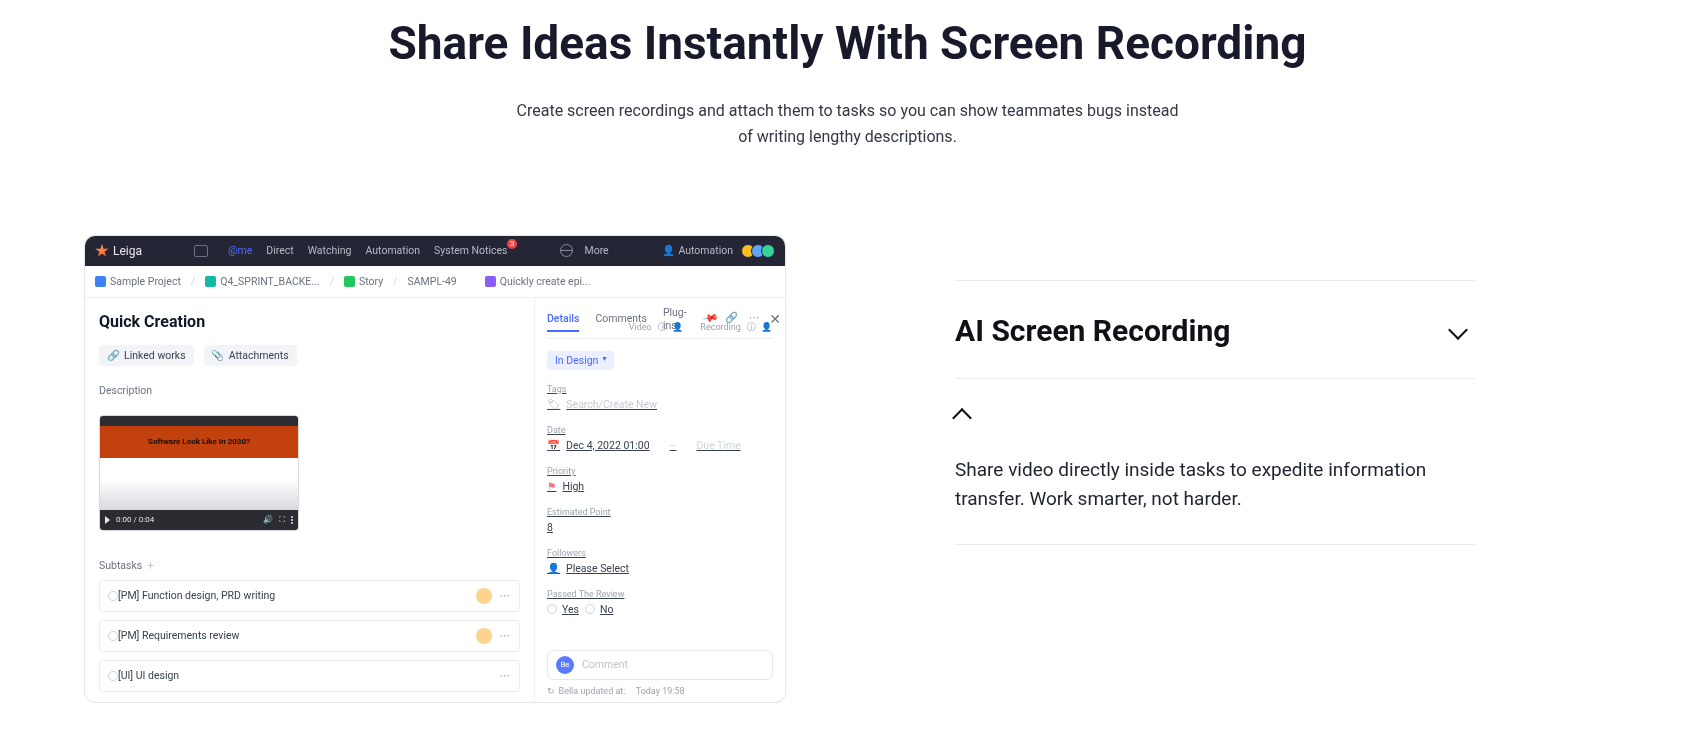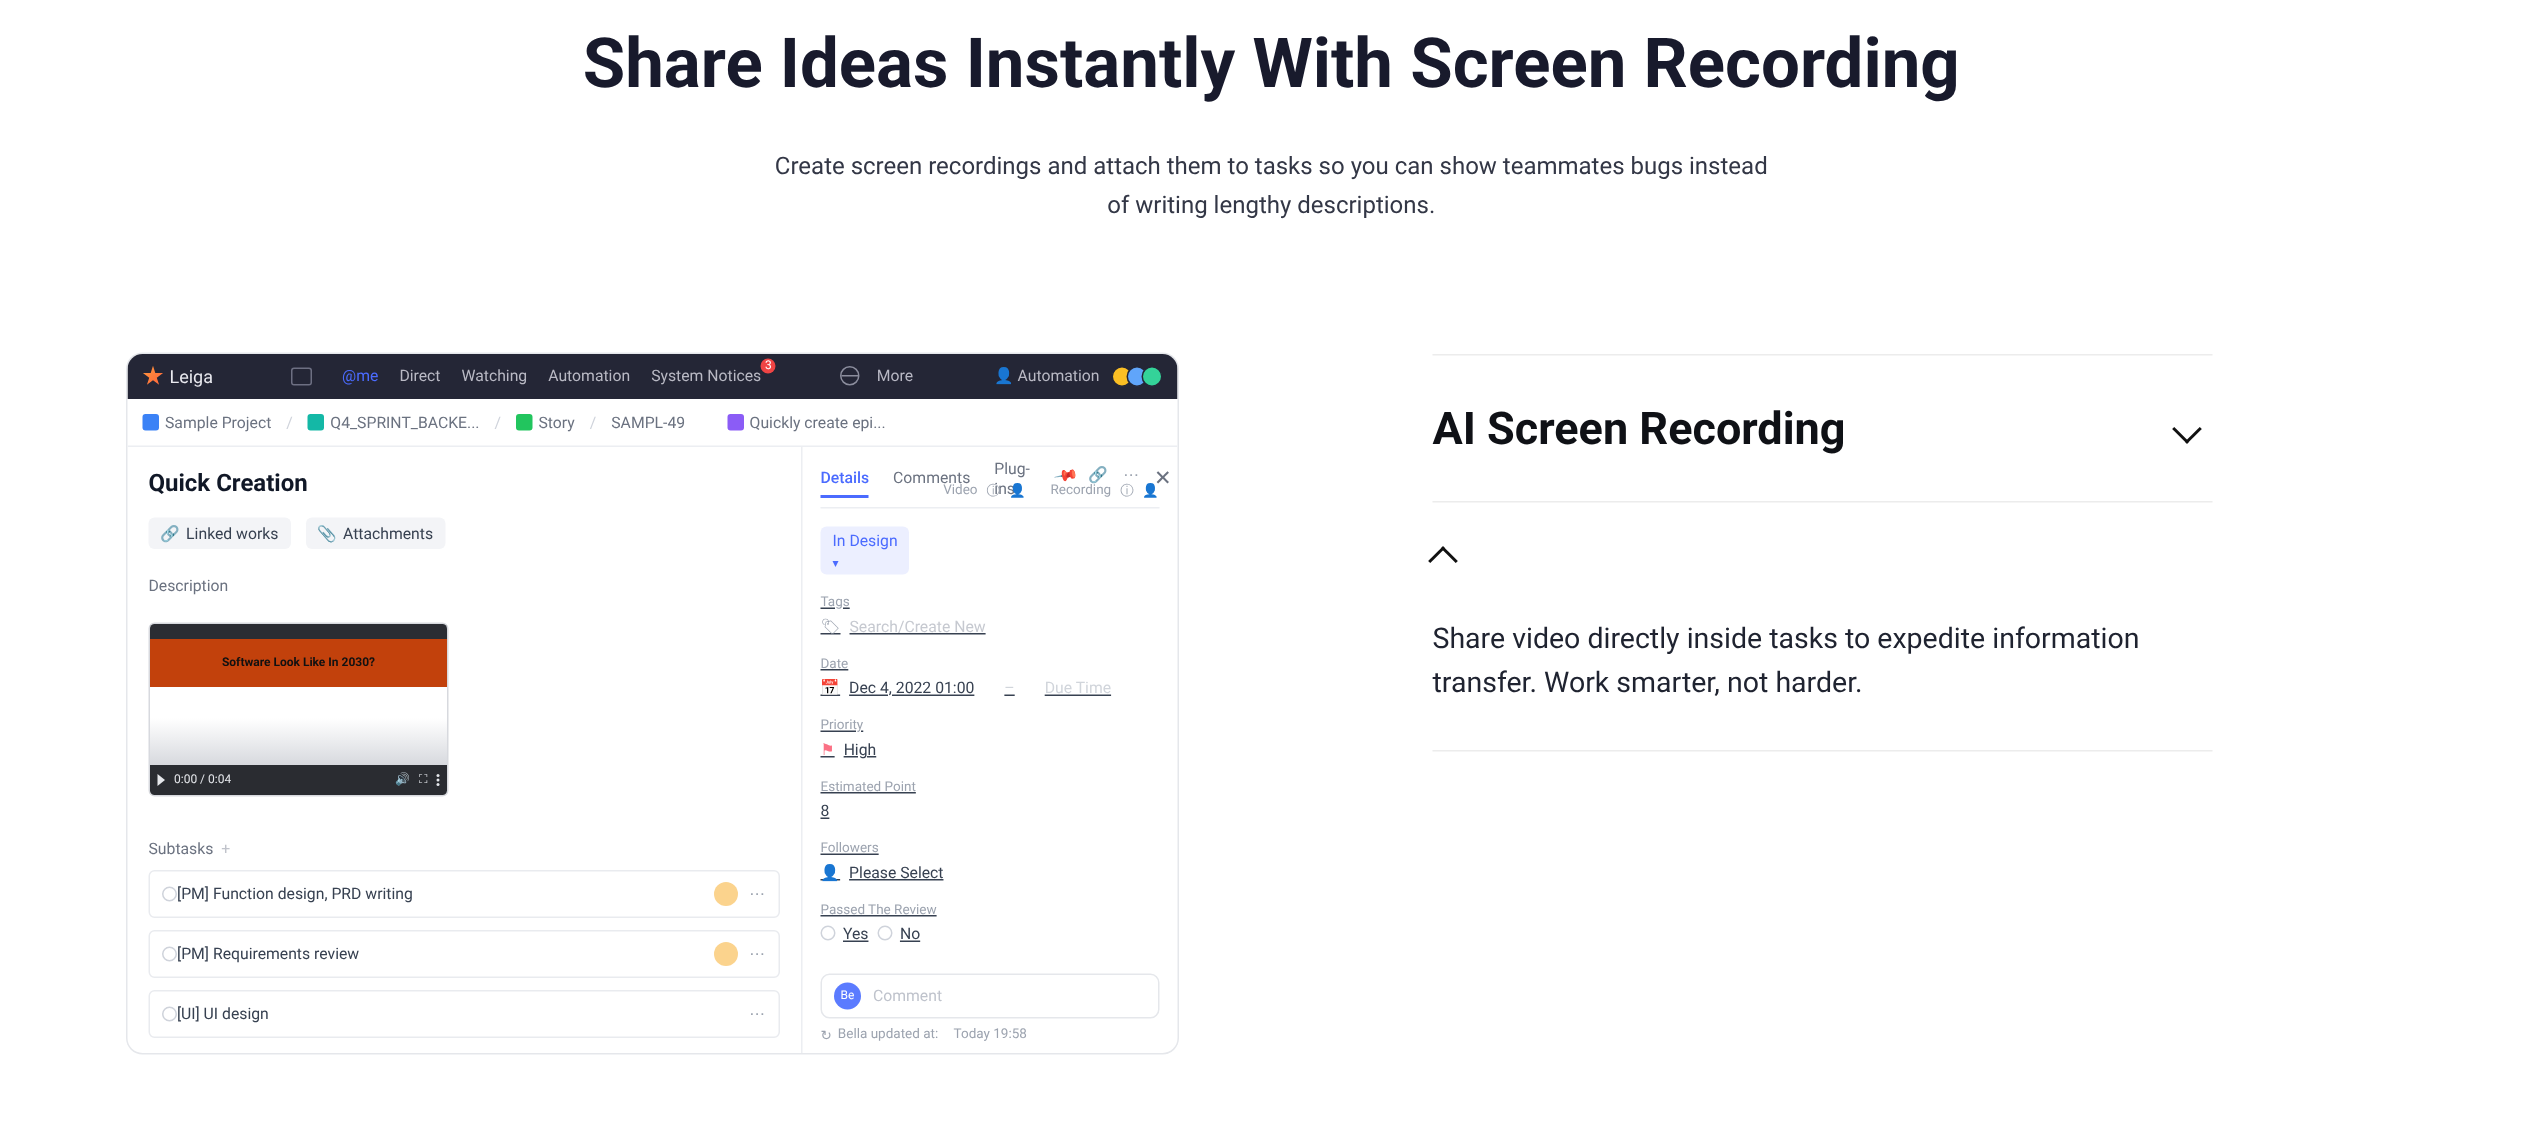--- a/index.html
+++ b/index.html
@@ -134,21 +134,21 @@
   .face { width:16px;height:16px;border-radius:50%;background:#fbd38d; margin-left:auto; }
   .dots3 { color:#9ca3af; margin-left:8px; letter-spacing:1px; cursor:pointer; }
 
   
   .tabs { display:flex; gap:16px; align-items:center; border-bottom:1px solid #eceef2; padding-bottom:6px; }
   .tabs .tab { color:#6b7280; cursor:pointer; }
   .tabs .tab.active { color:#4b6bff; border-bottom:2px solid #4b6bff; padding-bottom:5px; margin-bottom:-7px; font-weight:500; }
   .tab-actions { margin-left:auto; display:flex; gap:10px; color:#9ca3af; }
   .pin{ transform:rotate(35deg); }
   .close-x { font-size:14px; color:#6b7280; cursor:pointer; }
-  .status-chip { background:#ecefff; color:#4b6bff; border-radius:4px; padding:3px 8px; display:inline-flex; align-items:flex-start; gap:4px; margin-top:12px; cursor:pointer;flex-direction:column;}
+  .status-chip { background:#ecefff; color:#4b6bff; border-radius:4px; padding:3px 8px; display:inline-flex; align-items:flex-start; gap:4px; margin-top:12px; cursor:pointer;}
   .owner-row { float:right; margin-top:-18px; color:#9ca3af; display:flex; gap:6px; align-items:center; font-size:9px;}
   .field { margin-top: 14px; text-decoration: underline; }
   .field .lbl { color:#9ca3af; font-size:9px; margin-bottom:4px; }
   .field .val { color:#374151; display:flex; align-items:center; gap:6px; }
   .tag-ic{color:#9ca3af;}
   .due { color:#d1d5db; margin-left:14px; }
   .flag { color:#fb7185; }
   .personpick { color:#9ca3af; }
   .radio-row { display:flex; gap:18px; }
   .radio-row label { display:flex; gap:5px; align-items:center; }
@@ -156,21 +156,21 @@
     margin-top:auto;
     display:flex; gap:8px; align-items:center;
     border:1px solid #e5e7eb; border-radius:6px; padding:5px 8px;
   }
   .me-bubble { width:18px;height:18px;border-radius:50%;background:#5b7bff;color:#fff;display:flex;align-items:center;justify-content:center;font-size:8px; }
   .updated-row { color:#9ca3af; font-size:9px; margin-top:6px; display:flex; gap:4px; align-items:center;}
 
   
 
   
-  .right-col { margin-left: 170px; width: 520px; }
+  .right-col { margin-left: 170px; width: 520px; margin-top: 44px; }
   .accordion {
     border-top: 1px solid #ececec;
     border-bottom: 1px solid #ececec;
   }
   .acc-item + .acc-item { border-top: 1px solid #ececec; }
   .acc-header {
     display:flex; align-items:center; justify-content:space-between;
     padding: 32px 0 30px 0;
     cursor:pointer;
   }

